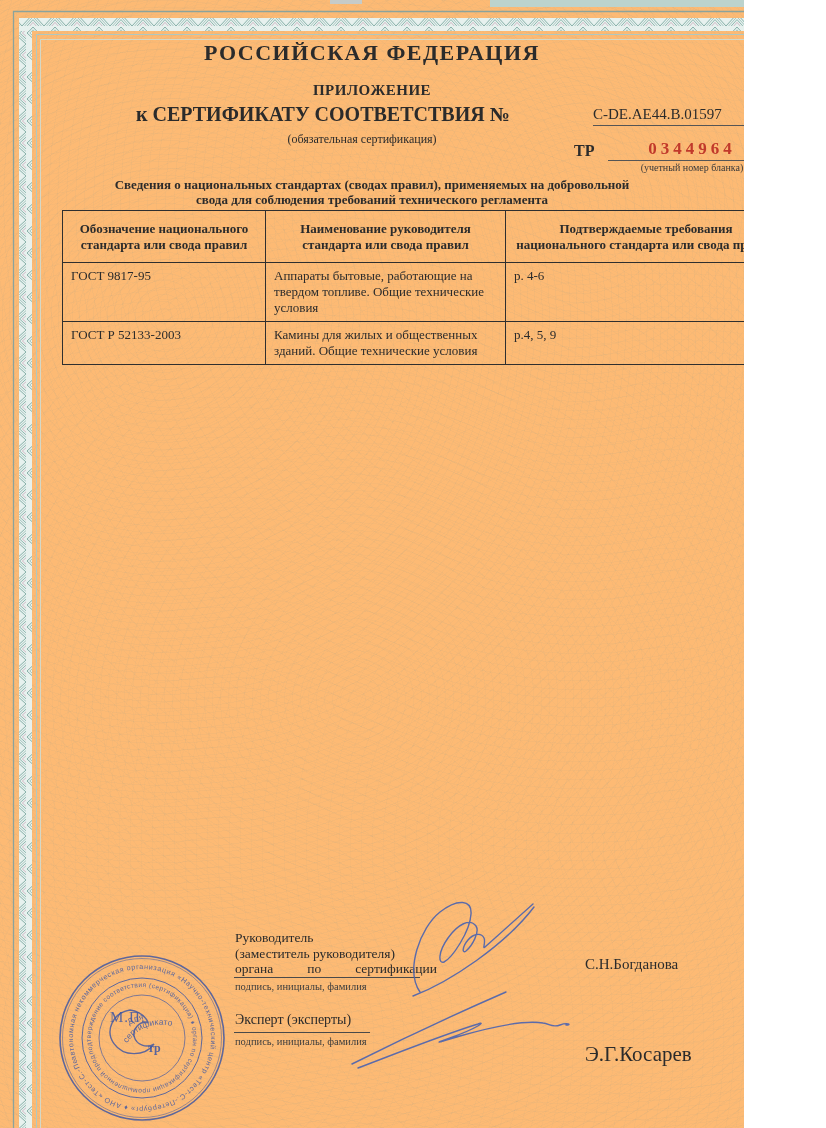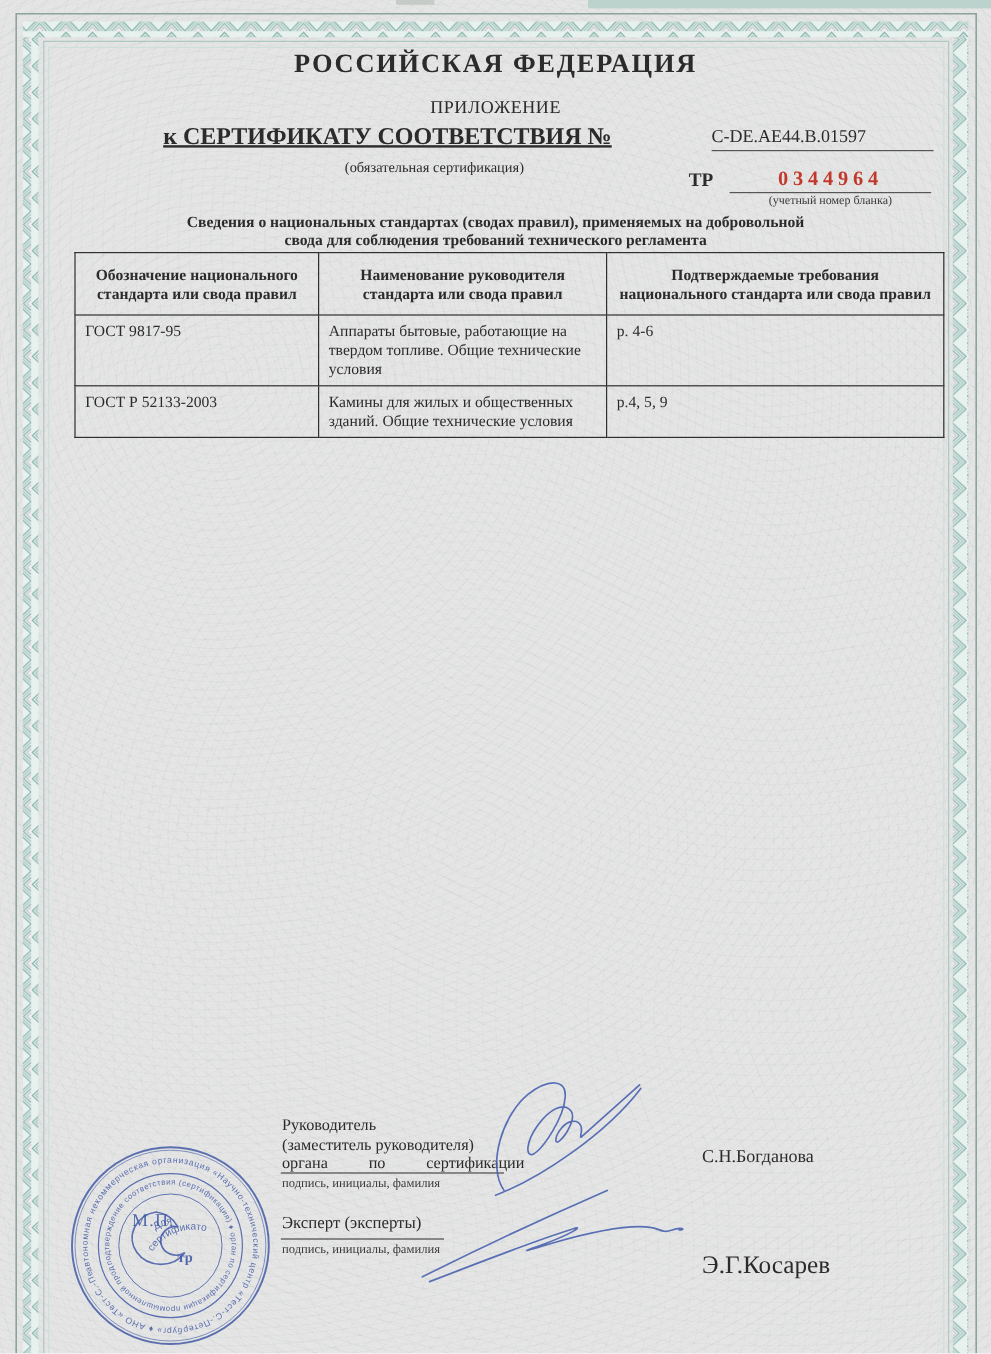--- a/index.html
+++ b/index.html
@@ -1,40 +1,40 @@
 <!DOCTYPE html>
 <html><head>
 <meta charset="utf-8">
 <style>
   html,body{margin:0;padding:0;}
   .page{
     position:relative;
-    width:826px;height:1128px;
-    background:#e5e5e5;
+    width:744px;height:1128px;
+    background:#fdba74;
     font-family:"Liberation Serif", serif;
     color:#2b2b2b;
     overflow:hidden;
   }
   .texture{
     position:absolute;inset:0;
     background-image:
       repeating-radial-gradient(circle at 22% 28%, rgba(125,148,140,0.055) 0 1px, transparent 1px 7px),
       repeating-radial-gradient(circle at 78% 18%, rgba(125,148,140,0.05) 0 1px, transparent 1px 9px),
       repeating-radial-gradient(circle at 48% 62%, rgba(125,148,140,0.045) 0 1px, transparent 1px 8px),
       repeating-radial-gradient(circle at 30% 92%, rgba(125,148,140,0.045) 0 1px, transparent 1px 10px),
       repeating-radial-gradient(circle at 90% 75%, rgba(125,148,140,0.04) 0 1px, transparent 1px 11px);
   }
   .bleed-strip{position:absolute;top:0;left:490px;width:336px;height:7px;background:#bcd3cd;}
   .bleed-strip2{position:absolute;top:0;left:330px;width:32px;height:4px;background:#c6cbc8;}
   .border-svg{position:absolute;inset:0;}
   .abs{position:absolute;}
 
   .country-title{top:40px;left:0;right:0;font-size:22px;font-weight:bold;letter-spacing:1.5px;text-align:center;}
-  .doc-type{top:82px;left:0;right:0;font-size:15px;font-weight:normal;letter-spacing:0.5px;text-align:center;}
-  .doc-subtitle{top:103px;left:136px;font-size:20px;font-weight:bold;text-decoration:underline;}
+  .doc-type{top:82px;left:0;right:0;font-size:15px;font-weight:bold;letter-spacing:0.5px;text-align:center;}
+  .doc-subtitle{top:103px;left:136px;font-size:20px;font-weight:bold;}
   .cert-number{top:106px;left:593px;width:185px;font-size:15px;border-bottom:1px solid #555;padding-bottom:2px;}
   .cert-kind{top:132px;left:162px;width:400px;text-align:center;font-size:12px;}
   .tr-label{top:142px;left:574px;font-size:16px;font-weight:bold;}
   .blank-number{top:139px;left:608px;width:168px;text-align:center;font-size:17px;font-weight:bold;letter-spacing:4px;color:#c1392b;border-bottom:1px solid #555;padding-bottom:1px;}
   .blank-caption{top:162px;left:608px;width:168px;text-align:center;font-size:10px;color:#3a3a3a;}
 
   .intro{top:178px;left:0;right:0;text-align:center;font-size:13px;font-weight:bold;line-height:14.5px;}
 
   .std-table{top:210px;left:62px;width:724px;border-collapse:collapse;table-layout:fixed;font-size:13px;}
   .std-table th,.std-table td{border:1.5px solid #2f2f2f;vertical-align:top;padding:5px 8px;line-height:16px;}

